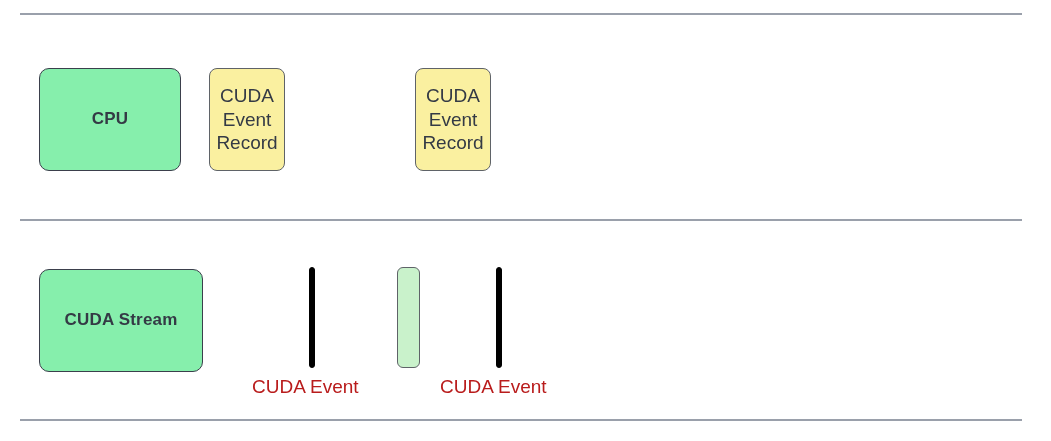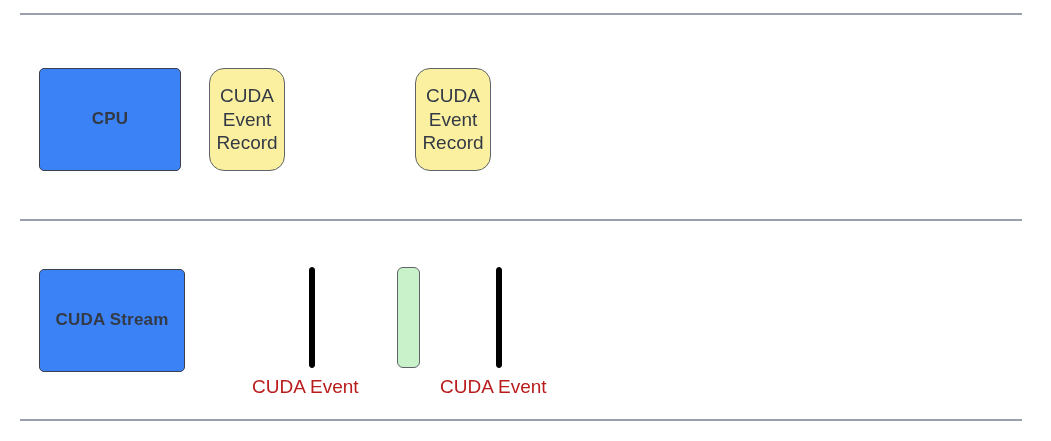--- a/index.html
+++ b/index.html
@@ -29,49 +29,49 @@
     border-top: 2px solid #9aa0ab;
   }
   .lane-divider.d1 { top: 13px; }
   .lane-divider.d2 { top: 219px; }
   .lane-divider.d3 { top: 419px; }
 
   
   .lane-box {
     position: absolute;
     box-sizing: border-box;
-    background: #3b82f6;
+    background: #86efac;
     border: 1px solid #3b3f4c;
-    border-radius: 5px;
+    border-radius: 10px;
     display: flex;
     align-items: center;
     justify-content: center;
     text-align: center;
     color: #343a45;
     font-weight: bold;
     font-size: 17px;
     line-height: 1.35;
     letter-spacing: 0.2px;
   }
   .lane-box.cpu {
     left: 39px;  top: 68px;  width: 142px; height: 103px;
   }
   .lane-box.stream {
-    left: 39px;  top: 269px; width: 146px; height: 103px;
+    left: 39px;  top: 269px; width: 164px; height: 103px;
   }
 
   
   .cpu-block {
     position: absolute;
     box-sizing: border-box;
     top: 68px;
     width: 76px;
     height: 103px;
     border: 1px solid #5f6368;
-    border-radius: 15px;
+    border-radius: 8px;
     display: flex;
     flex-direction: column;
     align-items: center;
     justify-content: center;
     text-align: center;
     color: #343a45;
     font-size: 19px;
     line-height: 1.26;
     white-space: pre-line;
     padding: 0 2px;

